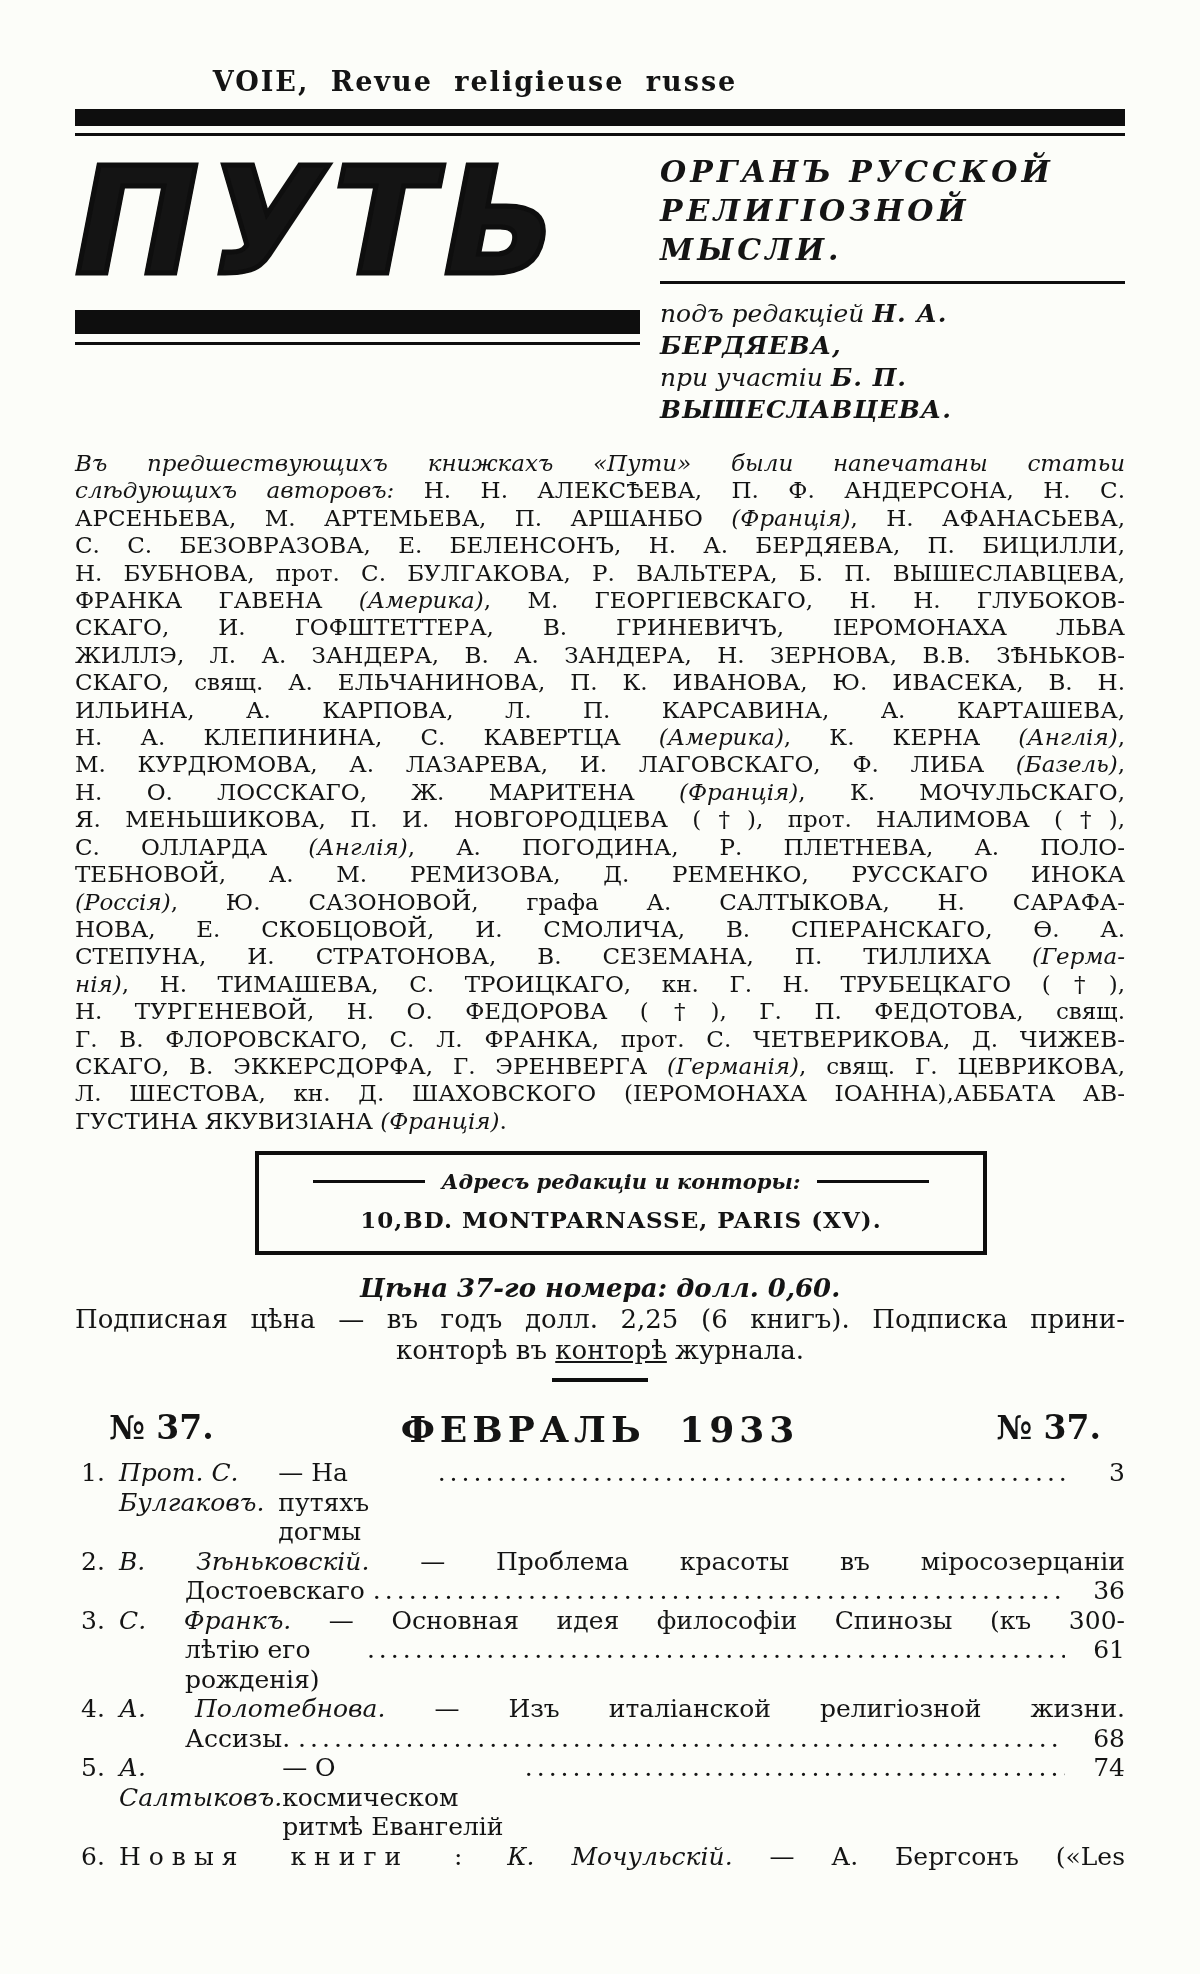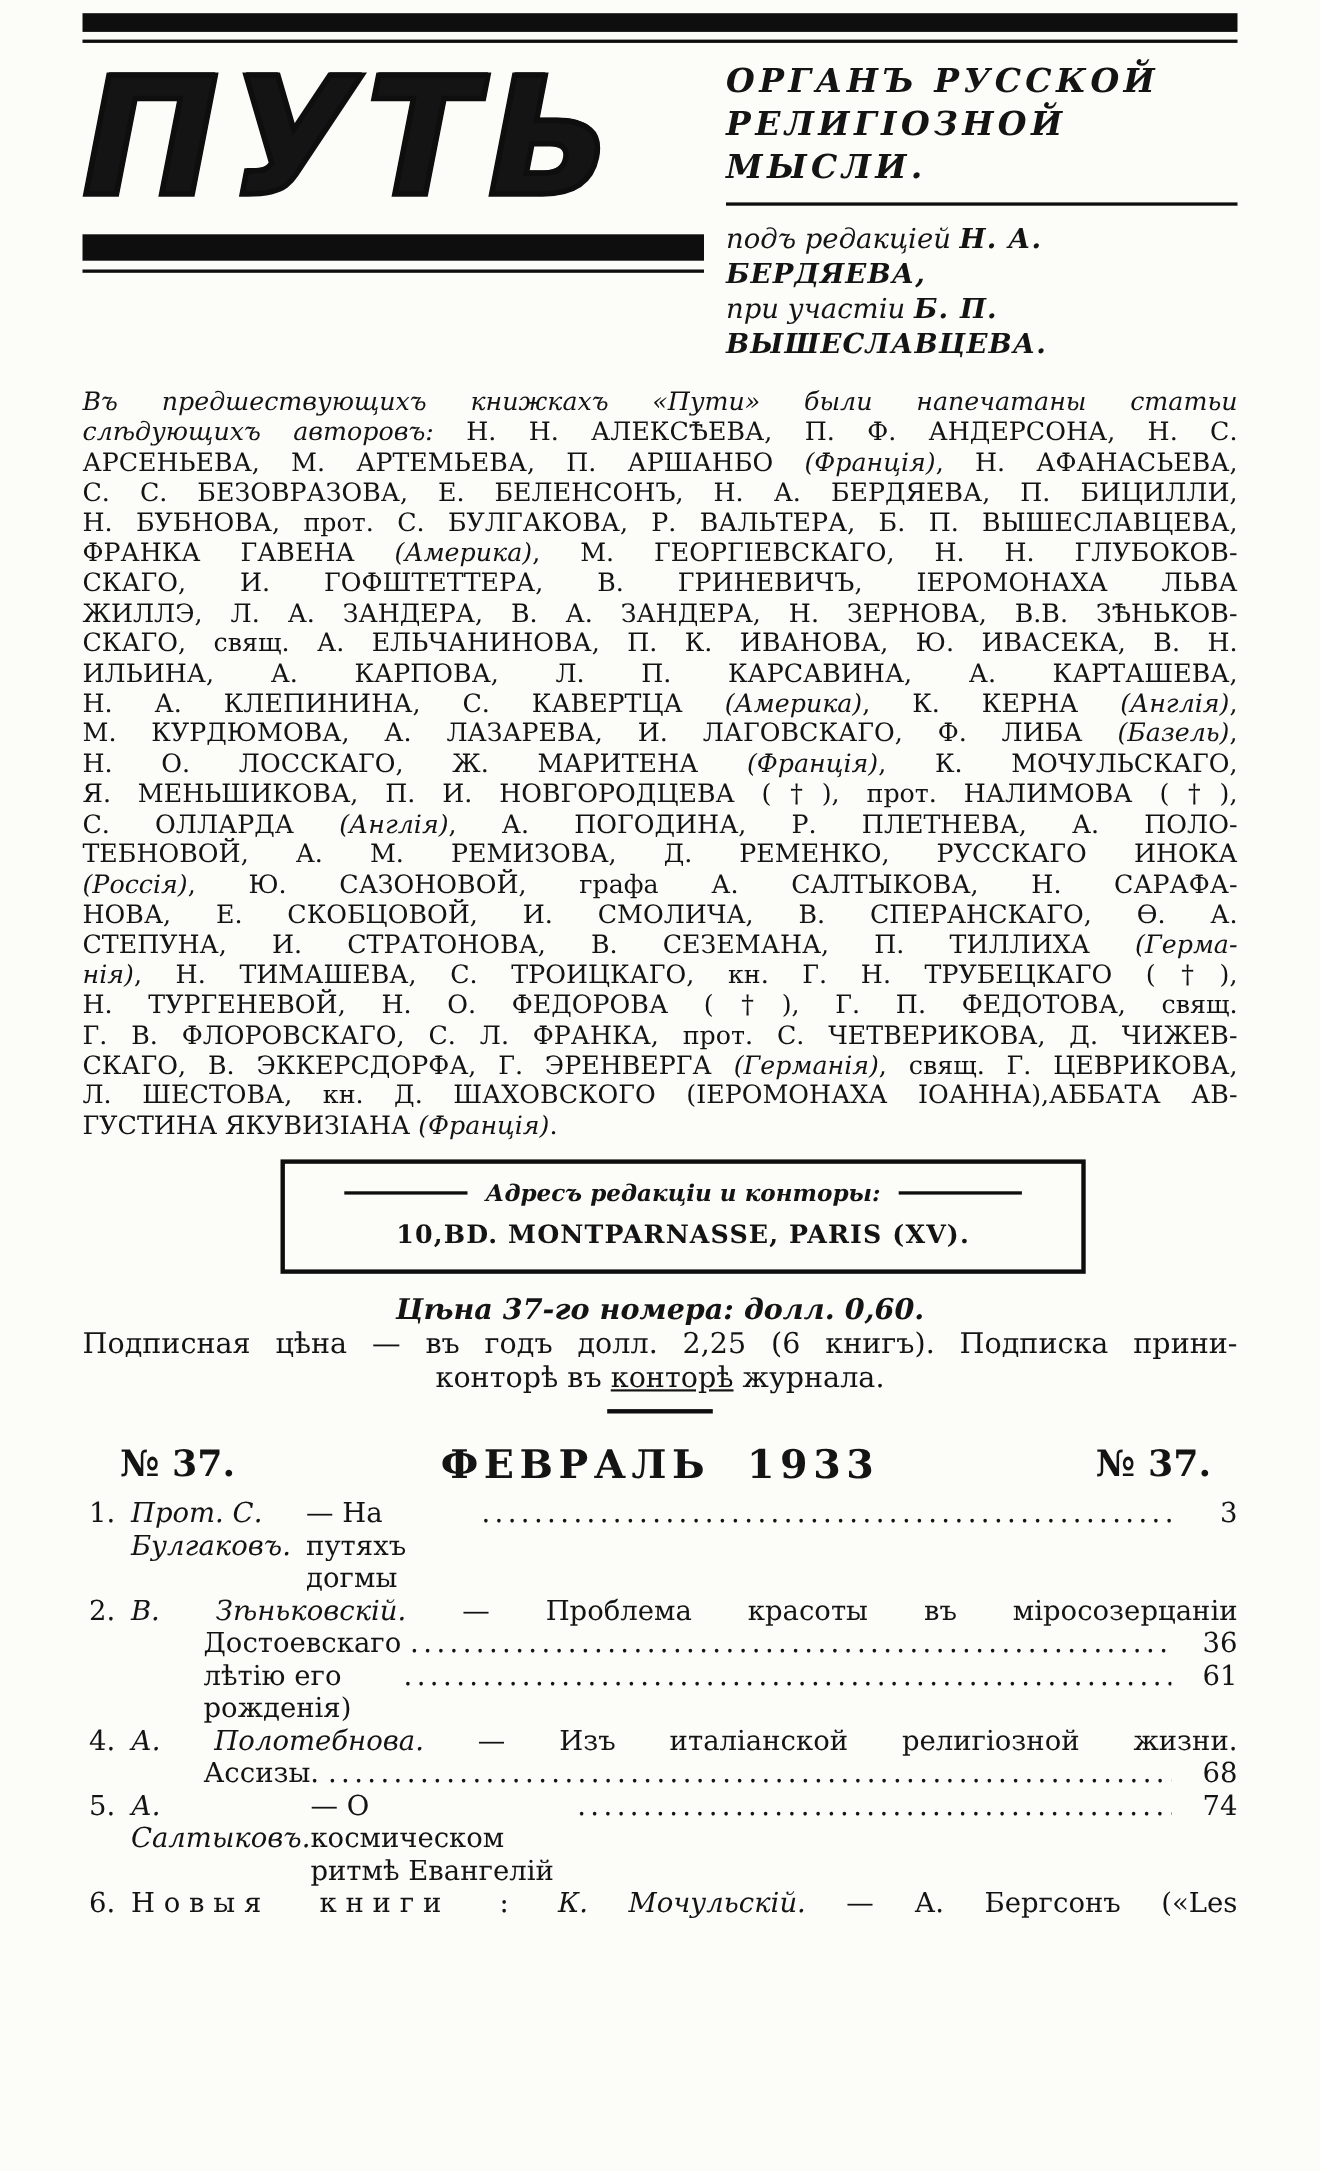--- a/index.html
+++ b/index.html
@@ -72,20 +72,21 @@
   .toc-flex.toc-ind .toc-indpad{flex:0 0 104px;}
   .dots{flex:1 1 auto;overflow:hidden;white-space:nowrap;letter-spacing:4px;margin:0 8px;}
   .toc-pg{flex:0 0 52px;text-align:right;}
 </style>
 </head>
 <body>
 
 <div class="page">
   <div class="content">
 
+    <div class="voie">VOIE,  Revue  religieuse  russe</div>
     <div class="bar-full"></div>
     <div class="rule-full"></div>
 
     <div class="mast-row">
       <div class="mast-left">
         <div class="put-title">ПУТЬ</div>
         <div class="put-bar"></div>
         <div class="put-rule"></div>
       </div>
       <div class="mast-right">
@@ -158,20 +159,21 @@
           <span class="dots">..........................................................................................</span>
           <span class="toc-pg">3</span>
         </div>
         <div class="toc-just"><span class="toc-num">2.</span><span class="it">В. Зѣньковскій.</span><span> — Проблема красоты въ міросозерцаніи</span></div>
         <div class="toc-flex toc-ind">
           <span class="toc-indpad"></span>
           <span>Достоевскаго</span>
           <span class="dots">..........................................................................................</span>
           <span class="toc-pg">36</span>
         </div>
+        <div class="toc-just"><span class="toc-num">3.</span><span class="it">С. Франкъ.</span><span> — Основная идея философіи Спинозы (къ 300-</span></div>
         <div class="toc-flex toc-ind">
           <span class="toc-indpad"></span>
           <span>лѣтію  его  рожденія)</span>
           <span class="dots">..........................................................................................</span>
           <span class="toc-pg">61</span>
         </div>
         <div class="toc-just"><span class="toc-num">4.</span><span class="it">А. Полотебнова.</span><span> — Изъ италіанской религіозной жизни.</span></div>
         <div class="toc-flex toc-ind">
           <span class="toc-indpad"></span>
           <span>Ассизы.</span>

